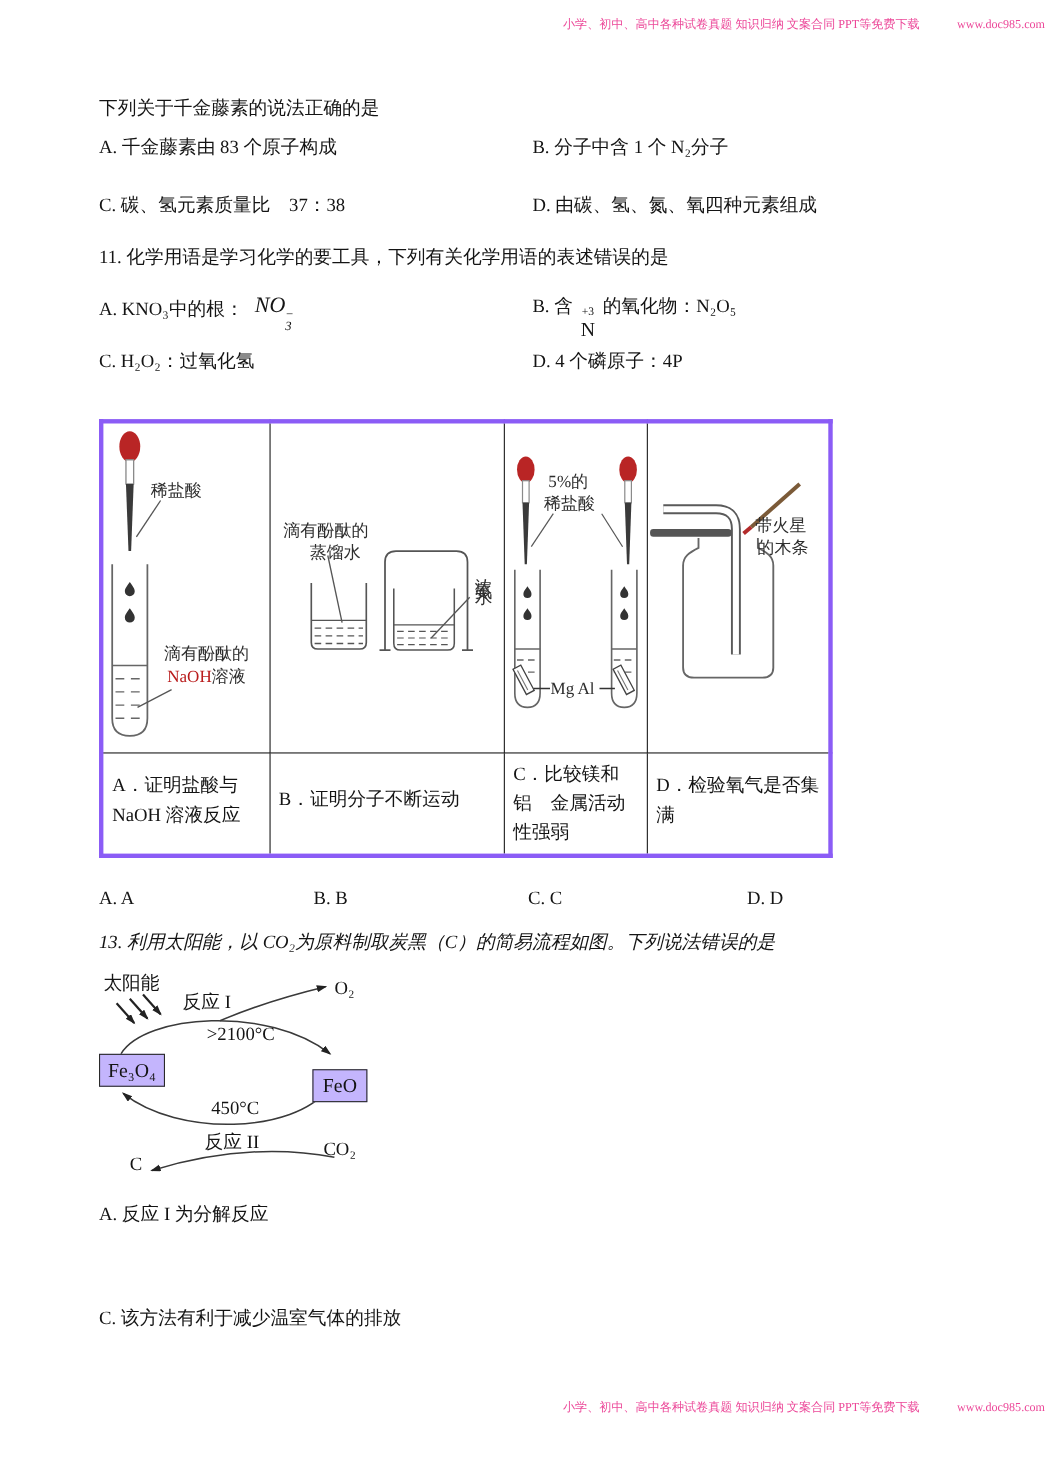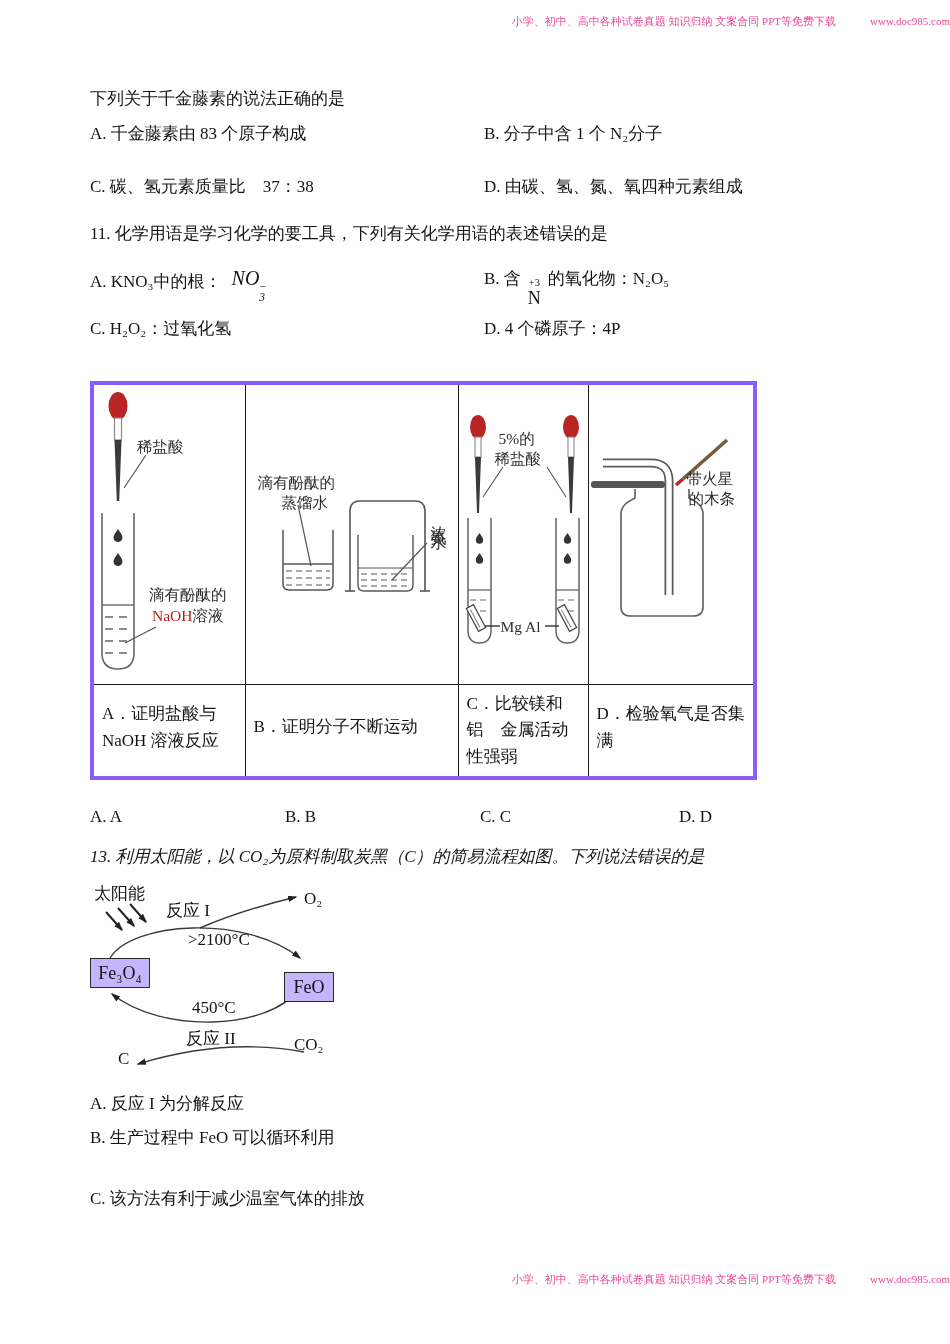--- a/index.html
+++ b/index.html
@@ -255,20 +255,19 @@
     <div class="clbl" style="left:99px;top:51px;margin-left:17px;">&gt;2100°C</div>
     <div class="cbox" style="left:18px;top:78px;width:58px;height:28px;">Fe₃O₄</div>
     <div class="cbox" style="left:212px;top:92px;width:48px;height:28px;">FeO</div>
     <div class="clbl" style="left:120px;top:119px;">450°C</div>
     <div class="clbl" style="left:114px;top:150px;">反应 II</div>
     <div class="clbl" style="left:46px;top:170px;">C</div>
     <div class="clbl" style="left:222px;top:156px;">CO₂</div>
   </div>
 
   <div class="abs t17 nw" style="left:90px;top:1093px;">A. 反应 I 为分解反应</div>
-  <div class="abs t17 nw" style="left:90px;top:1127px;">B. 生产过程中 FeO 可以循环利用</div>
   <div class="abs t17 nw" style="left:90px;top:1160px;margin-top:28px;">C. 该方法有利于减少温室气体的排放</div>
 
   <div class="abs hdr" style="top:1272px;left:0;">
     <span>小学、初中、高中各种试卷真题 知识归纳 文案合同 PPT等免费下载</span><span class="site">www.doc985.com</span>
   </div>
 
 </div>
 
 </body></html>

